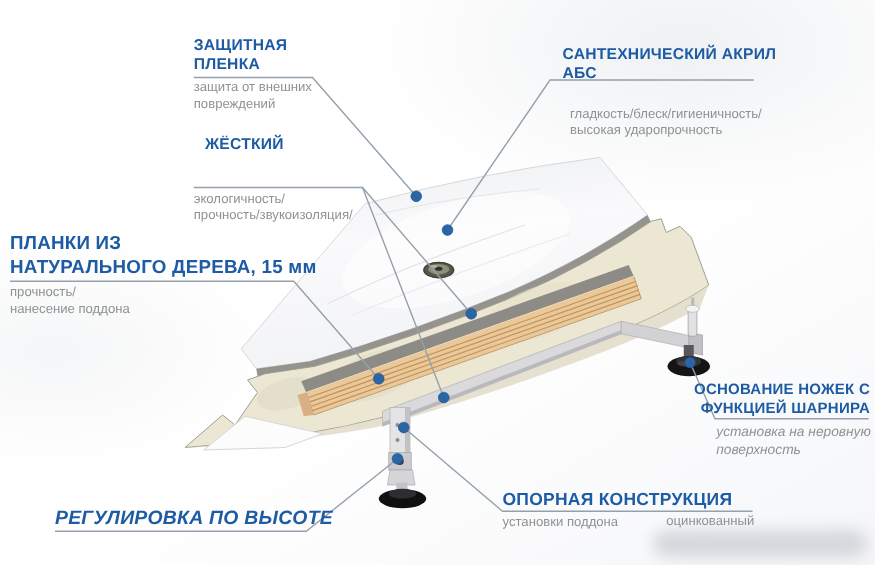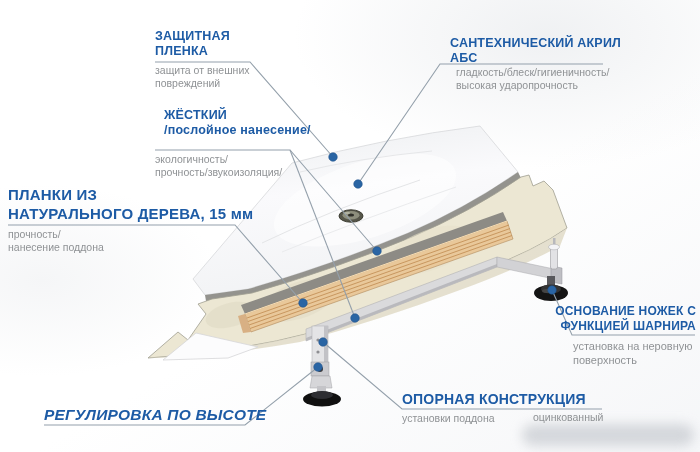--- a/index.html
+++ b/index.html
@@ -146,28 +146,27 @@
   </div>
   <div class="abs" style="left:155px;top:64px;">
     <div class="sub">защита от внешних</div>
     <div class="sub">повреждений</div>
   </div>
 
   <div class="abs" style="left:450px;top:36px;">
     <div class="ttl t13">САНТЕХНИЧЕСКИЙ АКРИЛ</div>
     <div class="ttl t13">АБС</div>
   </div>
-  <div class="abs" style="left:456px;top:66px;">
+  <div class="abs" style="left:456px;top:85px;">
     <div class="sub">гладкость/блеск/гигиеничность/</div>
     <div class="sub">высокая ударопрочность</div>
   </div>
 
   <div class="abs" style="left:164px;top:108px;">
     <div class="ttl t13">ЖЁСТКИЙ</div>
-    <div class="ttl t13">/послойное нанесение/</div>
   </div>
   <div class="abs" style="left:155px;top:153px;">
     <div class="sub">экологичность/</div>
     <div class="sub">прочность/звукоизоляция/</div>
   </div>
 
   <div class="abs" style="left:8px;top:186px;">
     <div class="ttl t15">ПЛАНКИ ИЗ</div>
     <div class="ttl t15">НАТУРАЛЬНОГО ДЕРЕВА, 15 мм</div>
   </div>
@@ -185,18 +184,18 @@
   </div>
   <div class="abs" style="left:402px;top:412px;">
     <div class="sub">установки поддона</div>
   </div>
   <div class="abs sub" style="left:533px;top:411px;">оцинкованный</div>
 
   <div class="abs" style="right:4px;top:304px;text-align:right;">
     <div class="ttl t12r">ОСНОВАНИЕ НОЖЕК С</div>
     <div class="ttl t12r">ФУНКЦИЕЙ ШАРНИРА</div>
   </div>
-  <div class="abs" style="left:573px;top:339px;">
+  <div class="abs" style="left:573px;top:339px;font-style:italic;">
     <div class="sub" style="font-size:11px;line-height:14px;">установка на неровную</div>
     <div class="sub" style="font-size:11px;line-height:14px;">поверхность</div>
   </div>
 
 </div>
 
 </body></html>

